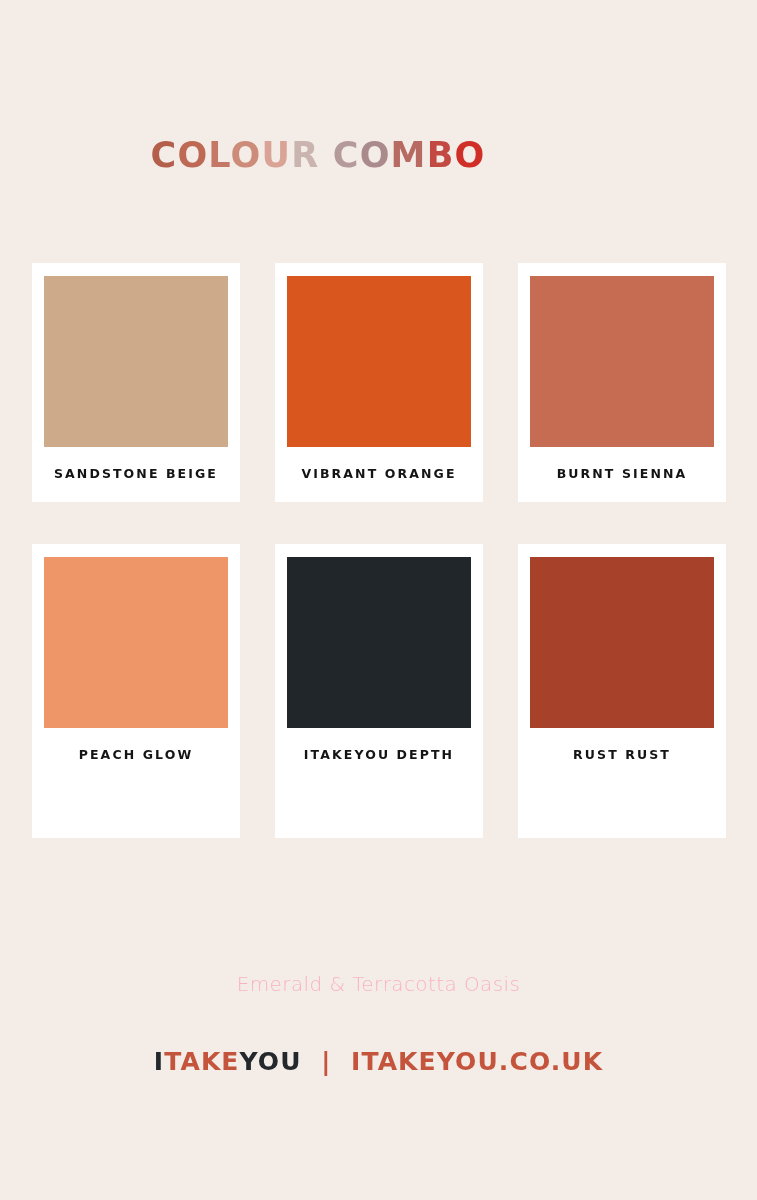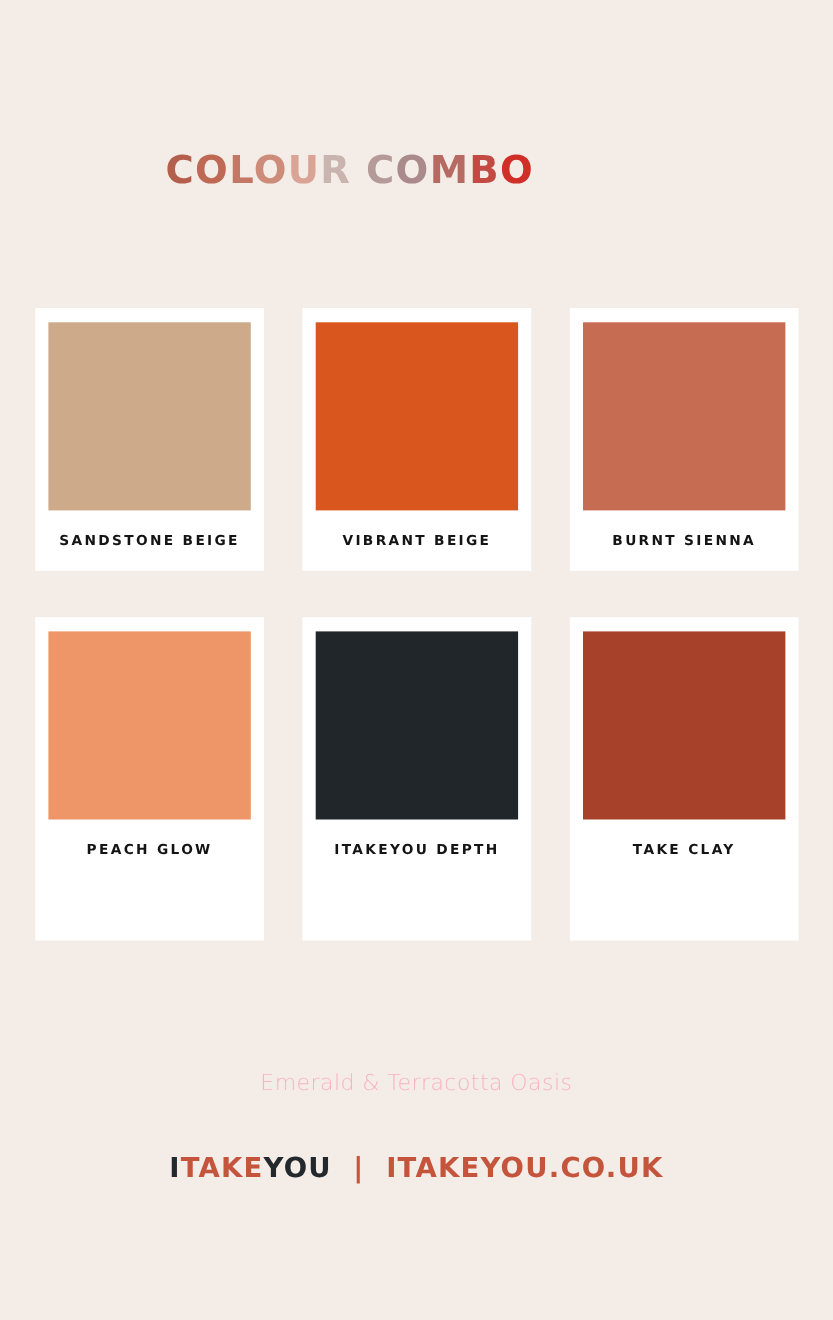--- a/index.html
+++ b/index.html
@@ -31,21 +31,21 @@
     font-weight:bold;
     letter-spacing:1.2px;
     line-height:1;
     white-space:pre;
   }
   .title span { display:inline; }
 
   
   .grid {
     position:absolute;
-    top:280px;
+    top:263px;
     left:32px;
     width:697px;
     display:grid;
     grid-template-columns:208px 208px 208px;
     column-gap:35px;
     row-gap:42px;
   }
 
   .card {
     background:#ffffff;
@@ -110,35 +110,35 @@
   <div class="title"><span style="color: rgb(179, 95, 76);">C</span><span style="color: rgb(189, 105, 83);">O</span><span style="color: rgb(196, 119, 100);">L</span><span style="color: rgb(205, 140, 121);">O</span><span style="color: rgb(217, 163, 150);">U</span><span style="color: rgb(201, 180, 176);">R</span><span style="color: rgb(201, 180, 176);"> </span><span style="color: rgb(180, 154, 153);">C</span><span style="color: rgb(171, 138, 140);">O</span><span style="color: rgb(182, 106, 98);">M</span><span style="color: rgb(194, 74, 66);">B</span><span style="color: rgb(207, 47, 38);">O</span></div>
 </div>
 
 <div class="grid">
     <div class="card row-top">
       <div class="swatch" style="background: rgb(205, 170, 138);"></div>
       <div class="card-label">SANDSTONE BEIGE</div>
     </div>
     <div class="card row-top">
       <div class="swatch" style="background: rgb(218, 86, 31);"></div>
-      <div class="card-label">VIBRANT BEIGE</div>
+      <div class="card-label">VIBRANT ORANGE</div>
     </div>
     <div class="card row-top">
       <div class="swatch" style="background: rgb(197, 108, 82);"></div>
       <div class="card-label">BURNT SIENNA</div>
     </div>
     <div class="card row-bottom">
       <div class="swatch" style="background: rgb(238, 150, 104);"></div>
       <div class="card-label">PEACH GLOW</div>
     </div>
     <div class="card row-bottom">
       <div class="swatch" style="background: rgb(32, 38, 42);"></div>
       <div class="card-label">ITAKEYOU DEPTH</div>
     </div>
     <div class="card row-bottom">
       <div class="swatch" style="background: rgb(168, 65, 42);"></div>
-      <div class="card-label">TAKE CLAY</div>
+      <div class="card-label">RUST RUST</div>
     </div>
   </div>
 
 <div class="palette-name" style="color: rgb(249, 178, 196);">Emerald &amp; Terracotta Oasis</div>
 
 <div class="brand"><span style="color: rgb(35, 40, 44);">I</span><span style="color: rgb(196, 85, 60);">TAKE</span><span style="color: rgb(35, 40, 44);">YOU</span><span style="color: rgb(196, 85, 60);">  |  </span><span style="color: rgb(196, 85, 60);">ITAKEYOU.CO.UK</span></div>
 
 </body></html>

